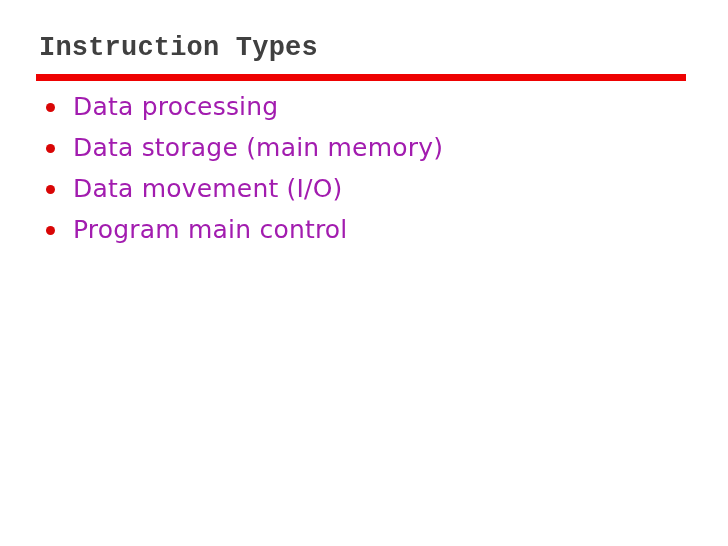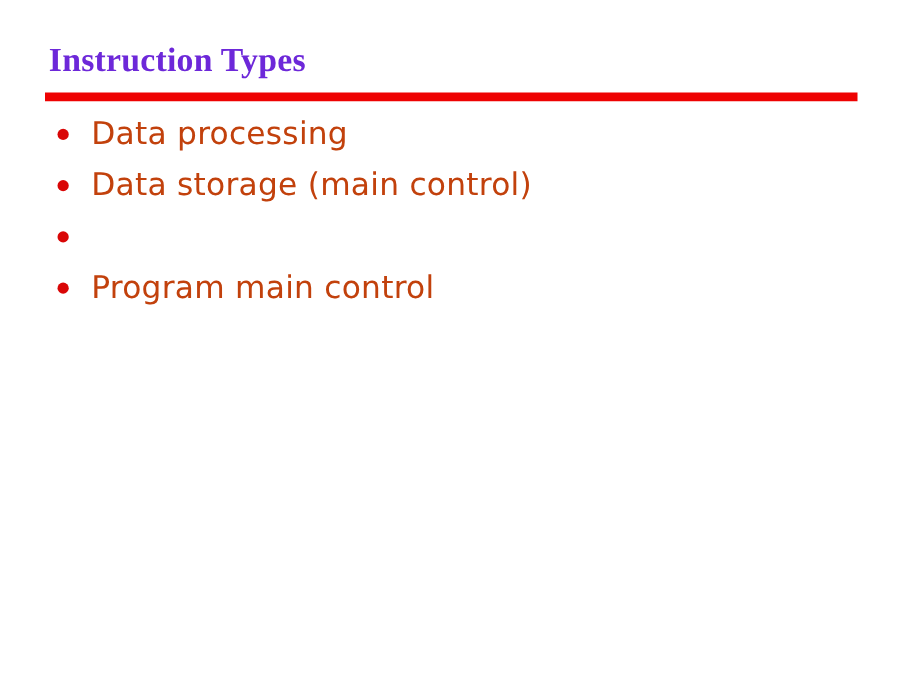--- a/index.html
+++ b/index.html
@@ -14,24 +14,24 @@
     background: #ffffff;
     overflow: hidden;
     font-family: "DejaVu Sans", "Liberation Sans", sans-serif;
   }
   .slide-title {
     position: absolute;
     left: 39px;
     top: 33px;
     font-size: 27px;
     font-weight: bold;
-    color: #6d28d9;
+    color: #404040;
     letter-spacing: 0.2px;
     white-space: nowrap;
-    font-family: Liberation Serif, serif;
+    font-family: Liberation Mono, monospace;
   }
   .title-rule {
     position: absolute;
     left: 36px;
     top: 74px;
     width: 650px;
     height: 7px;
     background: #ee0202;
   }
   .bullet-list {
@@ -51,21 +51,21 @@
     flex: none;
     width: 9px;
     height: 9px;
     border-radius: 50%;
     background: #d90606;
     margin-right: 18px;
     margin-top: 1px;
   }
   .bullet-text {
     font-size: 25px;
-    color: #c2410c;
+    color: #a21caf;
     letter-spacing: 0.2px;
     white-space: nowrap;
     line-height: 1;
   }
 </style>
 </head>
 <body>
 
 <div class="slide">
 
@@ -73,24 +73,25 @@
 
   <div class="title-rule"></div>
 
   <ul class="bullet-list">
     <li class="bullet-item">
       <span class="bullet-dot"></span>
       <span class="bullet-text">Data processing</span>
     </li>
     <li class="bullet-item">
       <span class="bullet-dot"></span>
-      <span class="bullet-text">Data storage (main control)</span>
+      <span class="bullet-text">Data storage (main memory)</span>
     </li>
     <li class="bullet-item">
       <span class="bullet-dot"></span>
+      <span class="bullet-text">Data movement (I/O)</span>
     </li>
     <li class="bullet-item">
       <span class="bullet-dot"></span>
       <span class="bullet-text">Program main control</span>
     </li>
   </ul>
 
 </div>
 
 </body></html>

